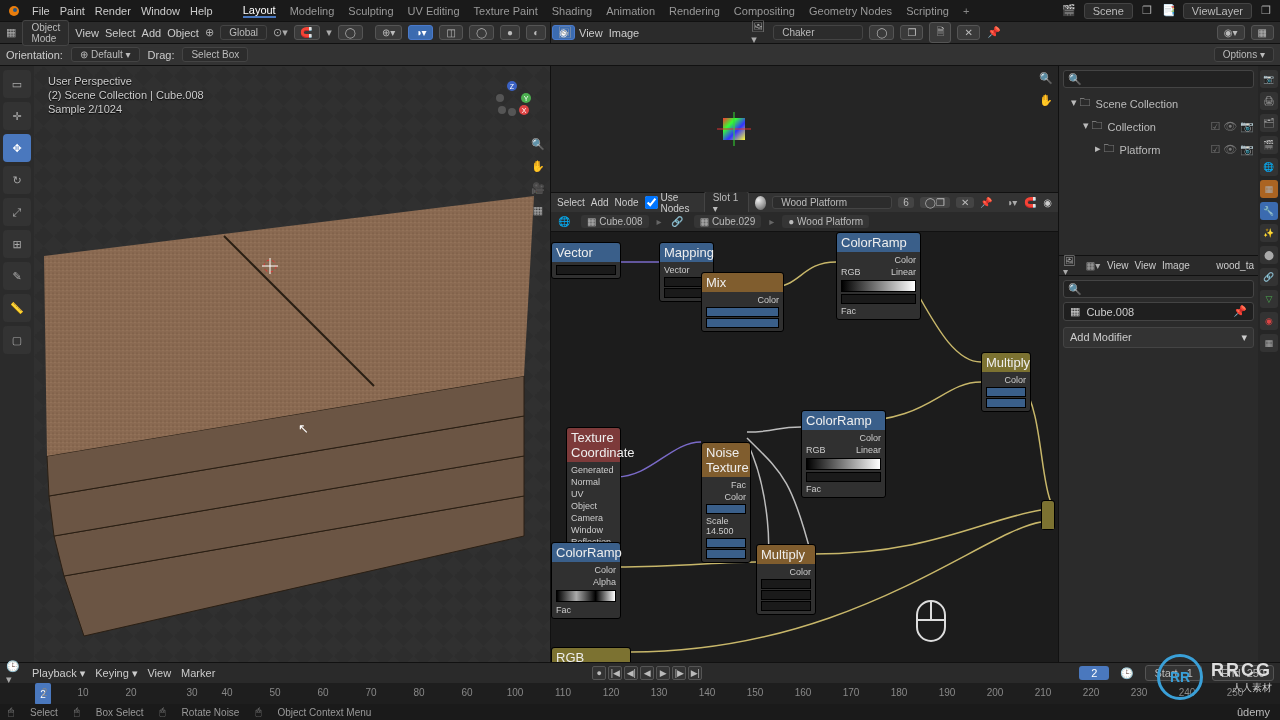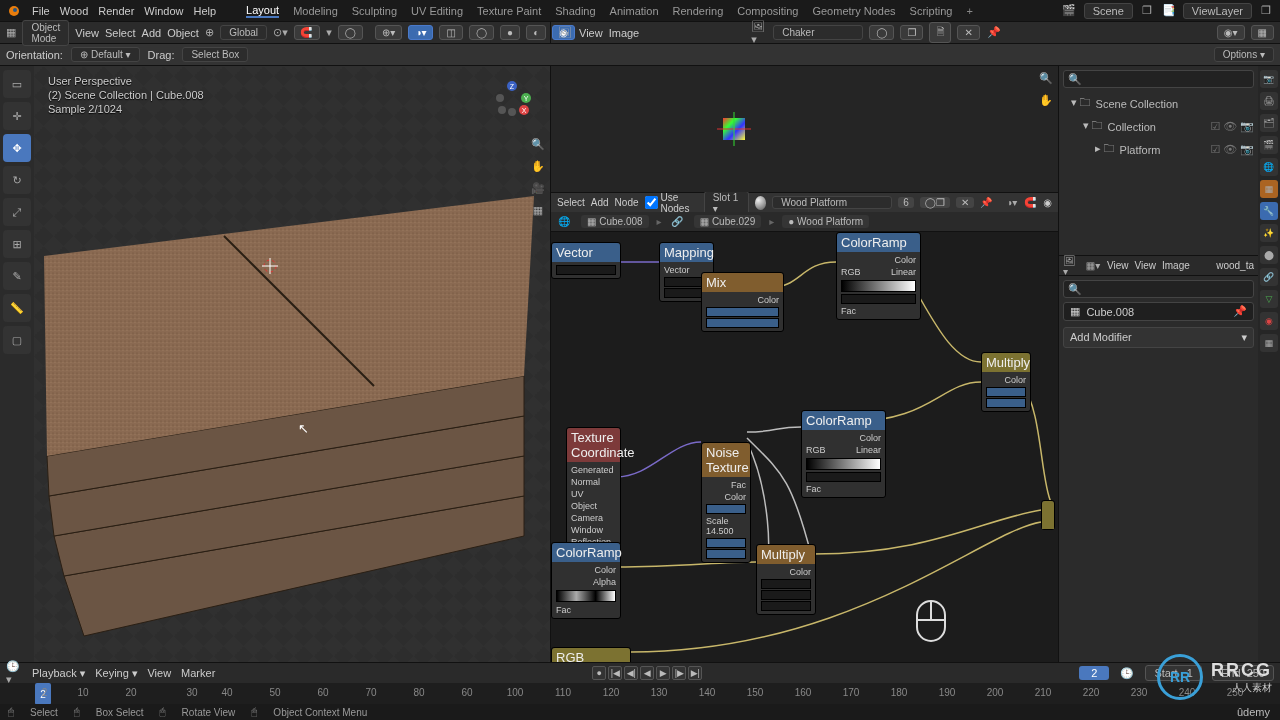--- a/index.html
+++ b/index.html
@@ -115,21 +115,21 @@
 <body>
 
 <div class="row topbar">
   <span class="icon">
     <svg width="14" height="14" viewBox="0 0 14 14">
         <circle cx="7" cy="7" r="5" fill="#e87d0d"></circle>
         <circle cx="8" cy="6" r="2" fill="#265787"></circle>
       </svg>
   </span>
   <span class="menu">File</span>
-  <span class="menu">Wood</span>
+  <span class="menu">Paint</span>
   <span class="menu">Render</span>
   <span class="menu">Window</span>
   <span class="menu">Help</span>
   <div class="ws-tabs">
     <span class="active">Layout</span>
     <span>Modeling</span>
     <span>Sculpting</span>
     <span>UV Editing</span>
     <span>Texture Paint</span>
     <span>Shading</span>
@@ -635,21 +635,21 @@
       <span class="lbl" style="left: 1235px;">250</span>
     </div>
 </div>
 
 <div class="status">
   <span>🖱</span>
   <span>Select</span>
   <span>🖱</span>
   <span>Box Select</span>
   <span>🖱</span>
-  <span>Rotate View</span>
+  <span>Rotate Noise</span>
   <span>🖱</span>
   <span>Object Context Menu</span>
 </div>
 
 <div class="brand">
   <div class="circ">RR</div>
   <div>
     <div class="txt">RRCG</div>
     <div style="font-size:10px;color:#ccc;text-align:right">人人素材</div>
   </div>

